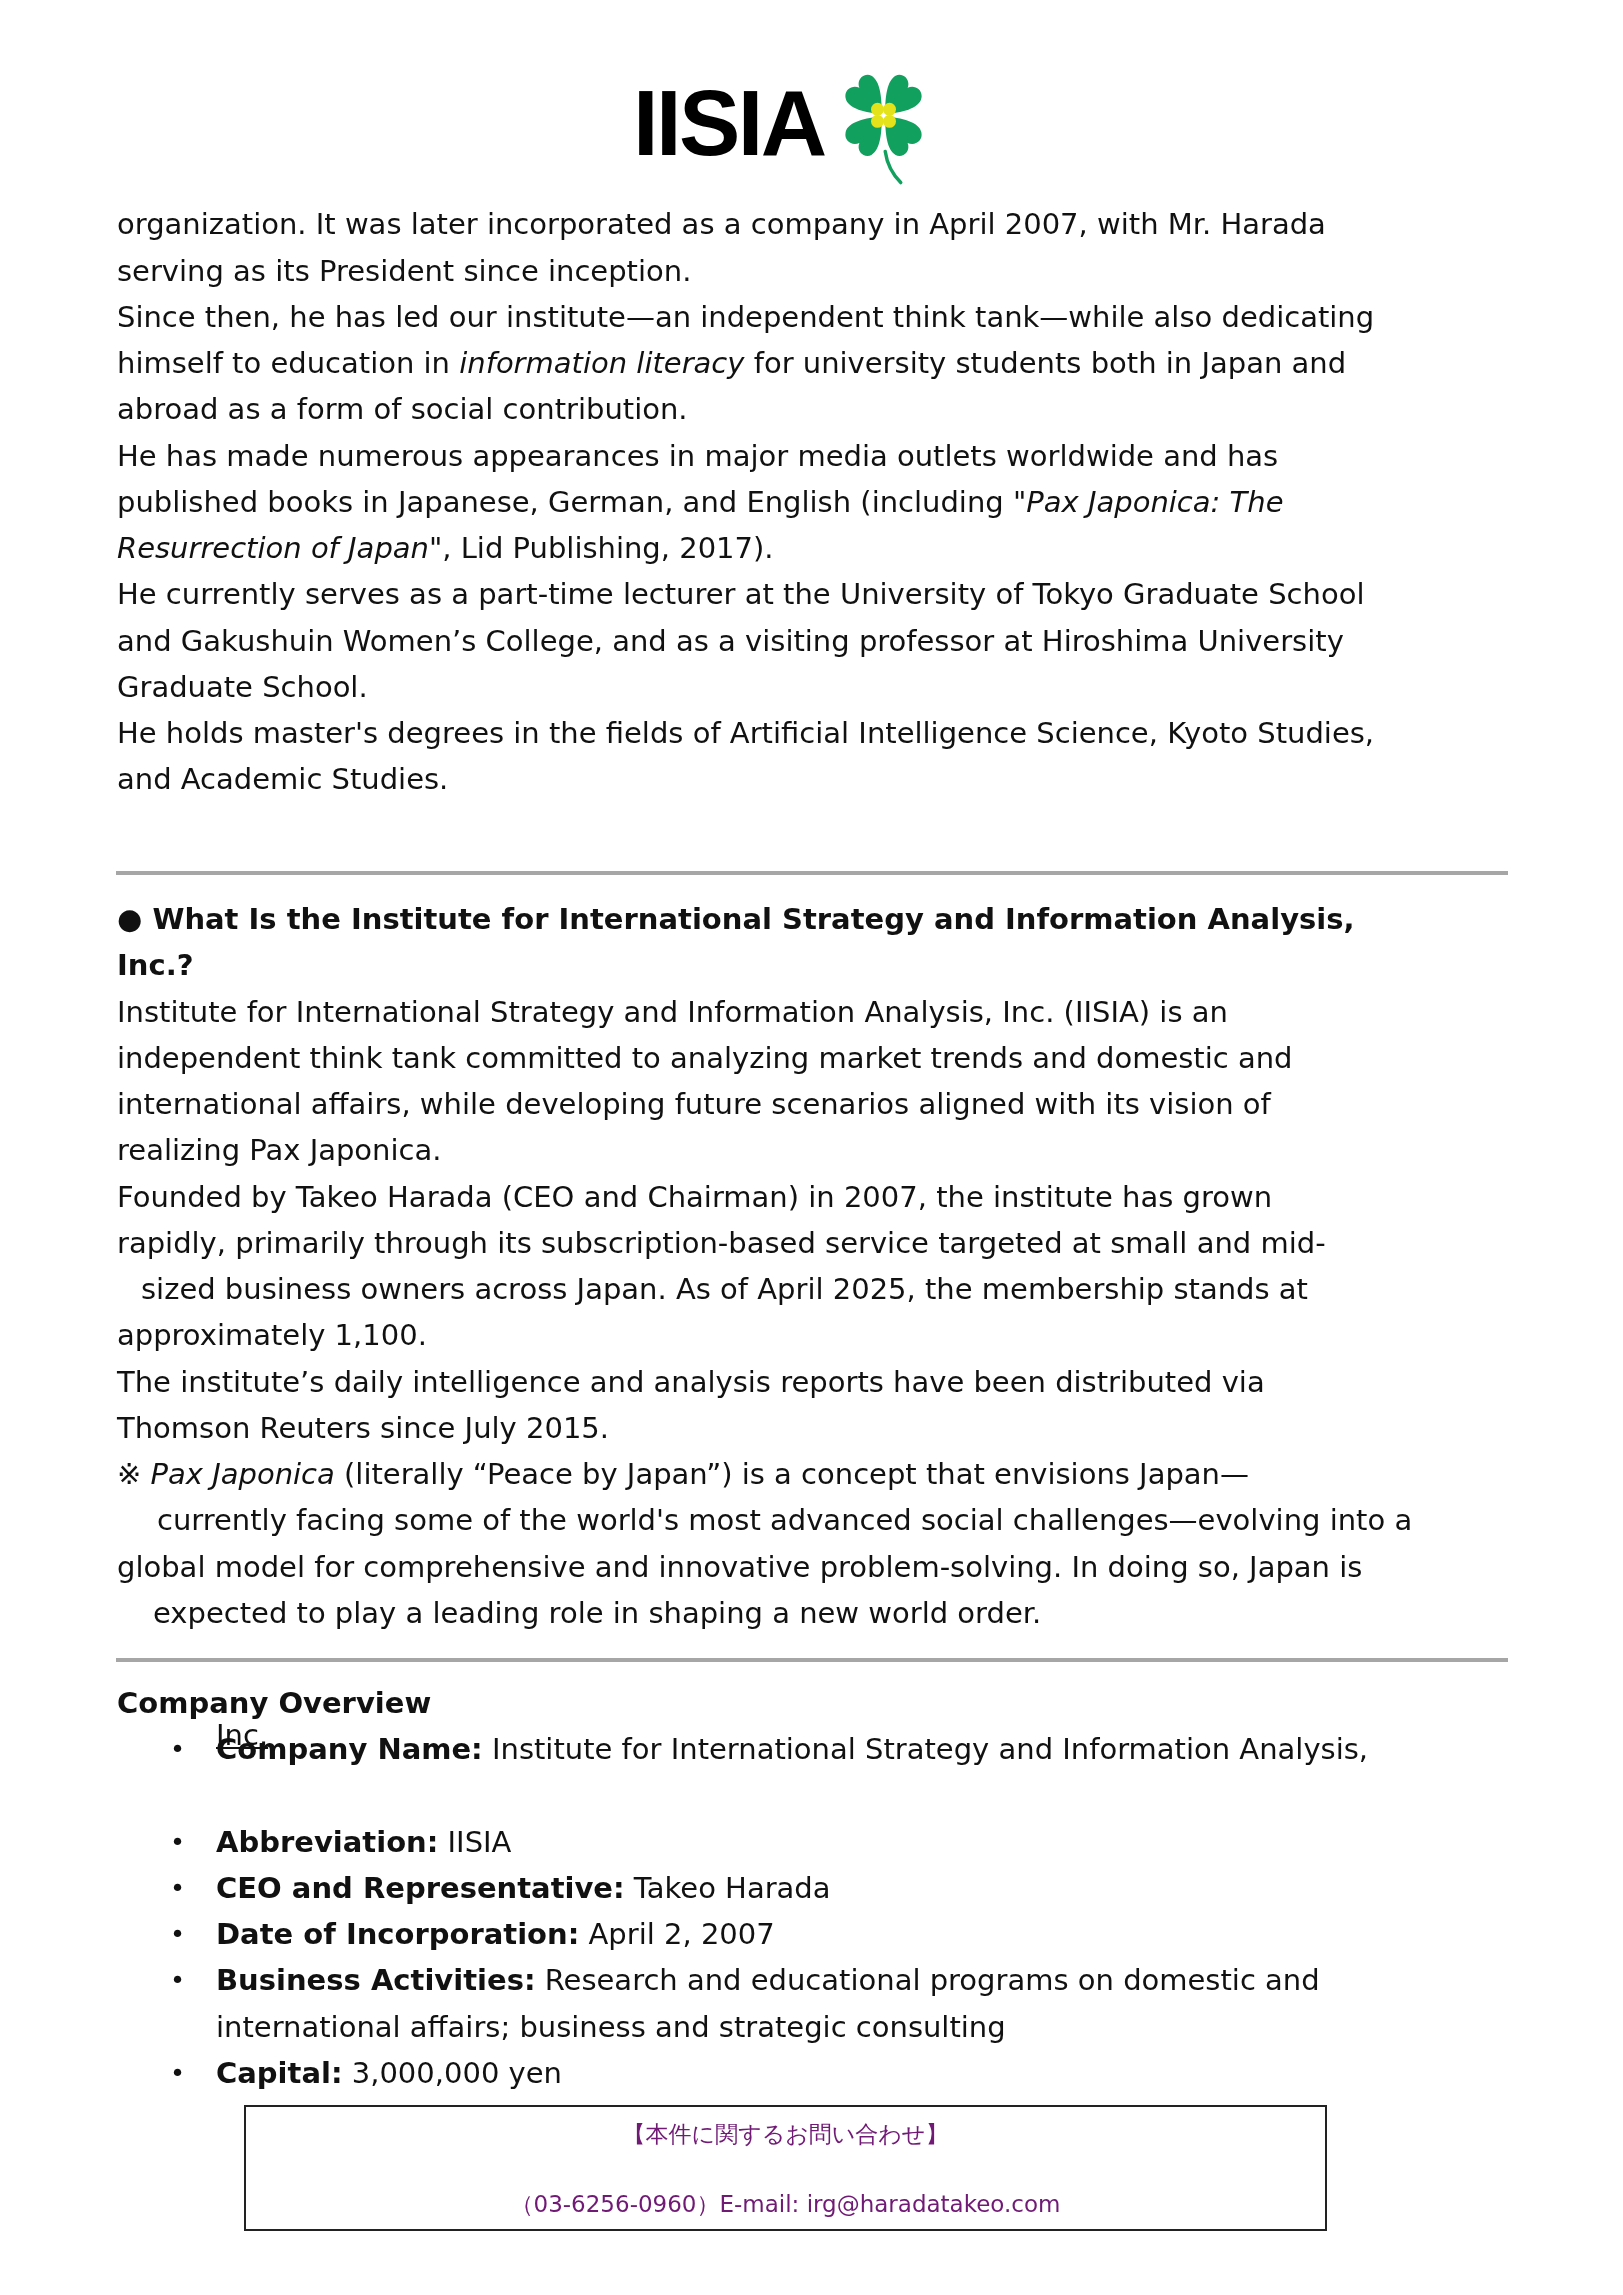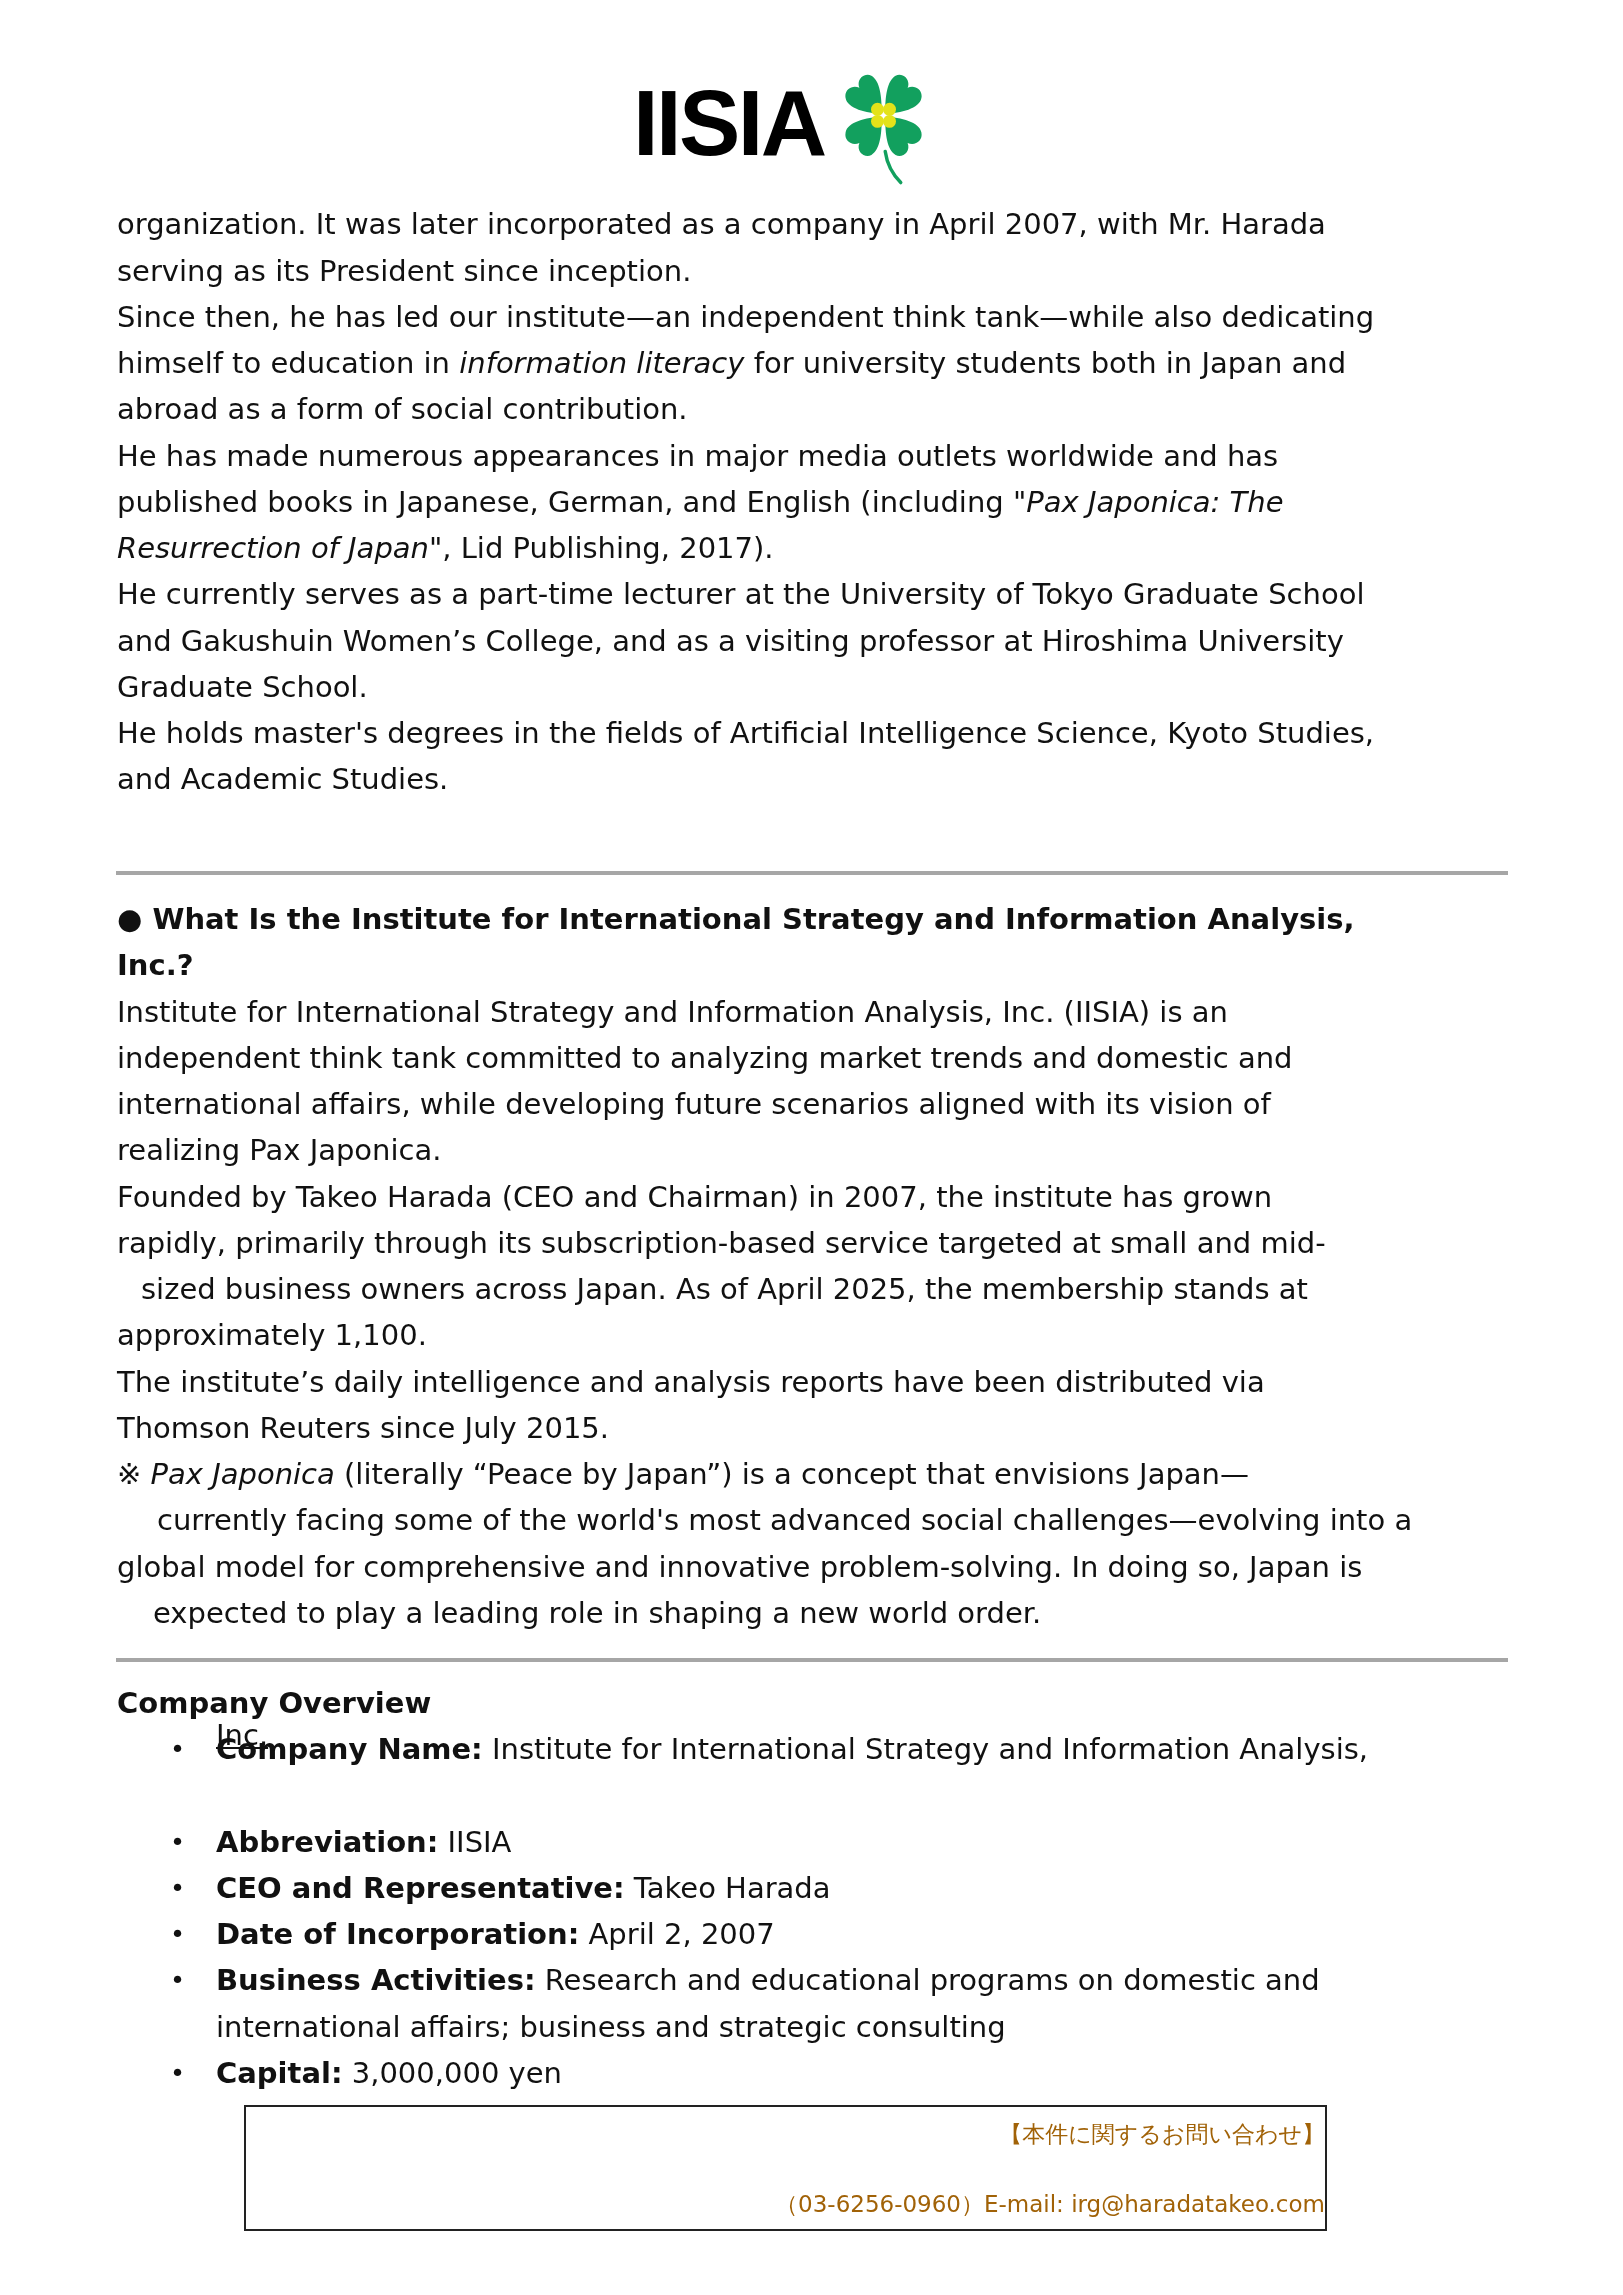--- a/index.html
+++ b/index.html
@@ -11,22 +11,22 @@
   .logo-clover { position: absolute; left: 207px; top: 3.4px; width: 87px; height: 112px; }
   .page { position: absolute; left: 117px; top: 0; width: 1394px; }
   .line { position: absolute; left: 0; white-space: nowrap; font-size: 29px; line-height: 34px; height: 34px; }
   .line i, .line em { font-style: italic; }
   .bold { font-weight: bold; }
   .sep { position: absolute; left: 116px; width: 1392px; height: 4.3px; background: #a6a6a6; }
   .list-bullet { position: absolute; left: 53px; font-size: 25.5px; line-height: 34px; }
   .li-line { position: absolute; left: 99px; white-space: nowrap; font-size: 29px; line-height: 34px; height: 34px; }
   .footer-box { position: absolute; left: 244px; top: 2105px; width: 1083px; height: 126px;
                 border: 2.6px solid #222; box-sizing: border-box; }
-  .footer-line { position: absolute; left: 0; width: 100%; text-align: right; white-space: nowrap;
-                 font-size: 23px; line-height: 29px; color: #a16207; }
+  .footer-line { position: absolute; left: 0; width: 100%; text-align: center; white-space: nowrap;
+                 font-size: 23px; line-height: 29px; color: #701a75; }
 </style>
 </head>
 <body>
 
 <div class="logo">
   <div class="logo-text">IISIA</div>
   <svg class="logo-clover" viewBox="0 0 100 130">
     <g id="leaves" fill="#12a05e">
 
       <path d="M48 46 C30 46 8 40 6 28 C4 18 14 12 22 16 C18 6 28 -2 36 2 C46 8 48 26 48 46 Z"></path>

